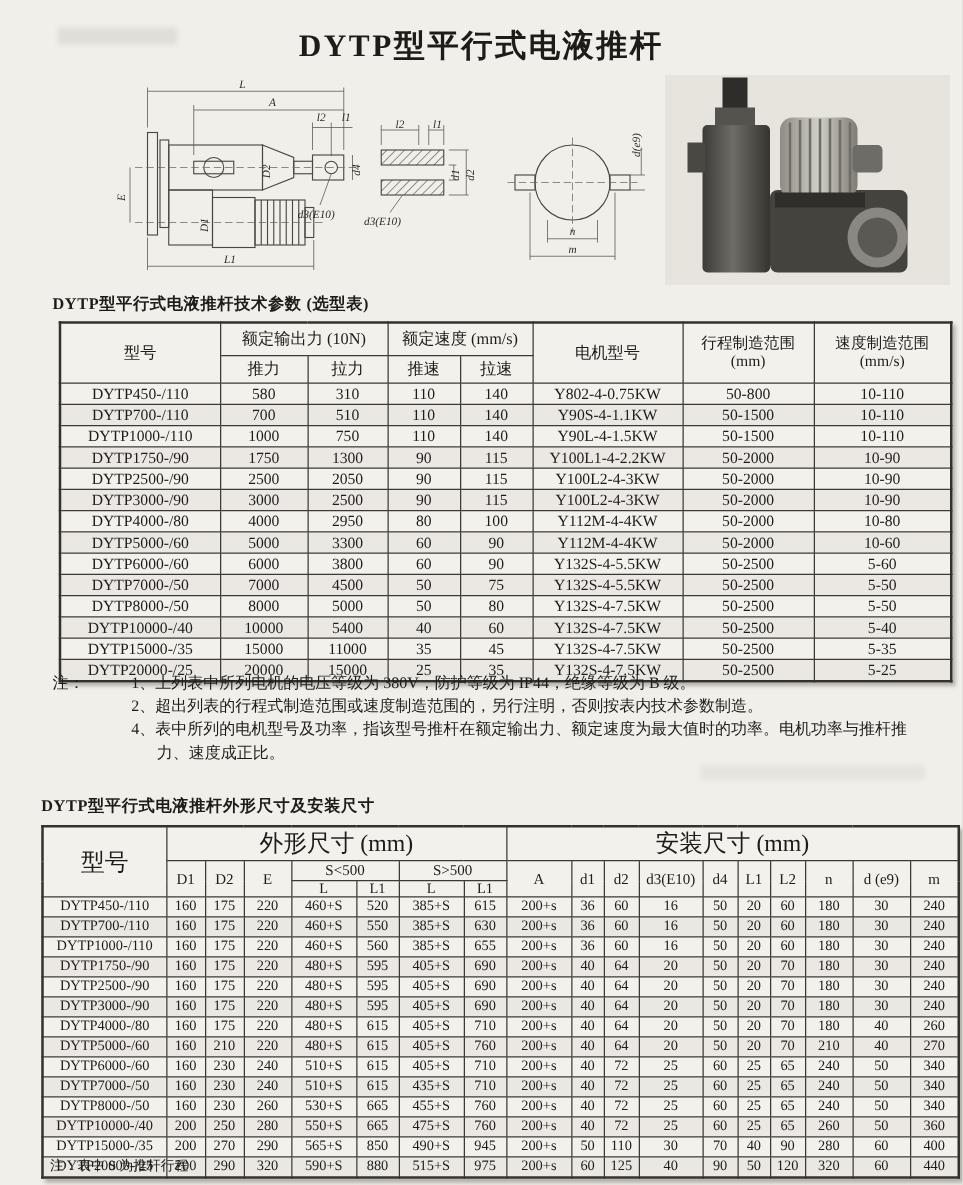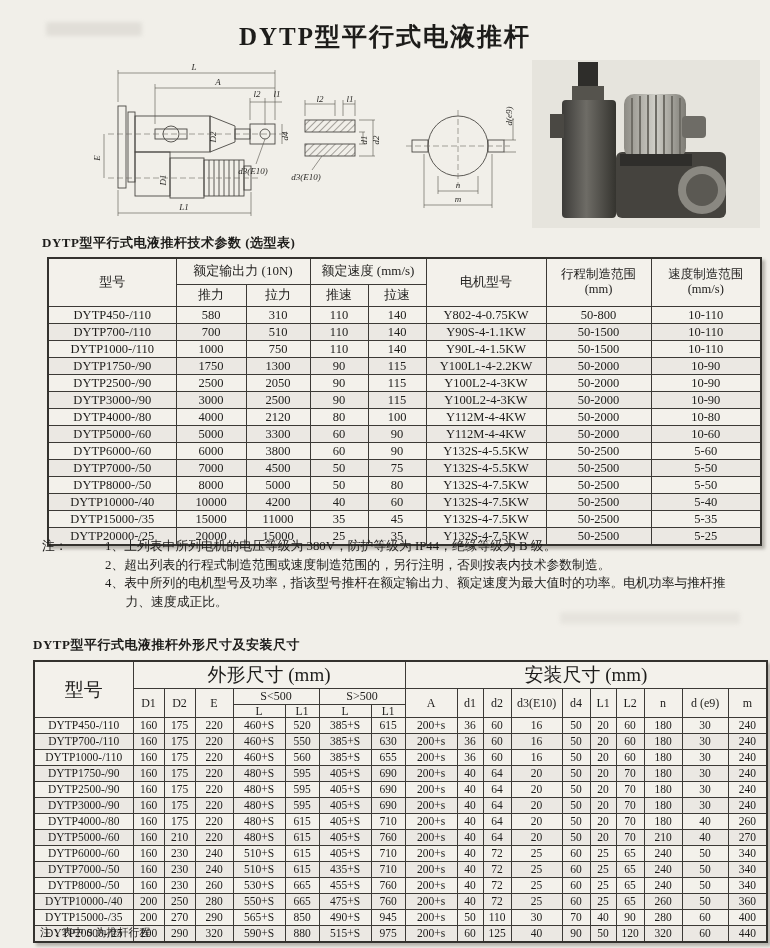--- a/index.html
+++ b/index.html
@@ -317,21 +317,21 @@
           <td>2500</td>
           <td>90</td>
           <td>115</td>
           <td>Y100L2-4-3KW</td>
           <td>50-2000</td>
           <td>10-90</td>
         </tr>
         <tr>
           <td>DYTP4000-/80</td>
           <td>4000</td>
-          <td>2120</td>
+          <td>2950</td>
           <td>80</td>
           <td>100</td>
           <td>Y112M-4-4KW</td>
           <td>50-2000</td>
           <td>10-80</td>
         </tr>
         <tr>
           <td>DYTP5000-/60</td>
           <td>5000</td>
           <td>3300</td>
@@ -367,21 +367,21 @@
           <td>5000</td>
           <td>50</td>
           <td>80</td>
           <td>Y132S-4-7.5KW</td>
           <td>50-2500</td>
           <td>5-50</td>
         </tr>
         <tr>
           <td>DYTP10000-/40</td>
           <td>10000</td>
-          <td>4200</td>
+          <td>5400</td>
           <td>40</td>
           <td>60</td>
           <td>Y132S-4-7.5KW</td>
           <td>50-2500</td>
           <td>5-40</td>
         </tr>
         <tr>
           <td>DYTP15000-/35</td>
           <td>15000</td>
           <td>11000</td>

